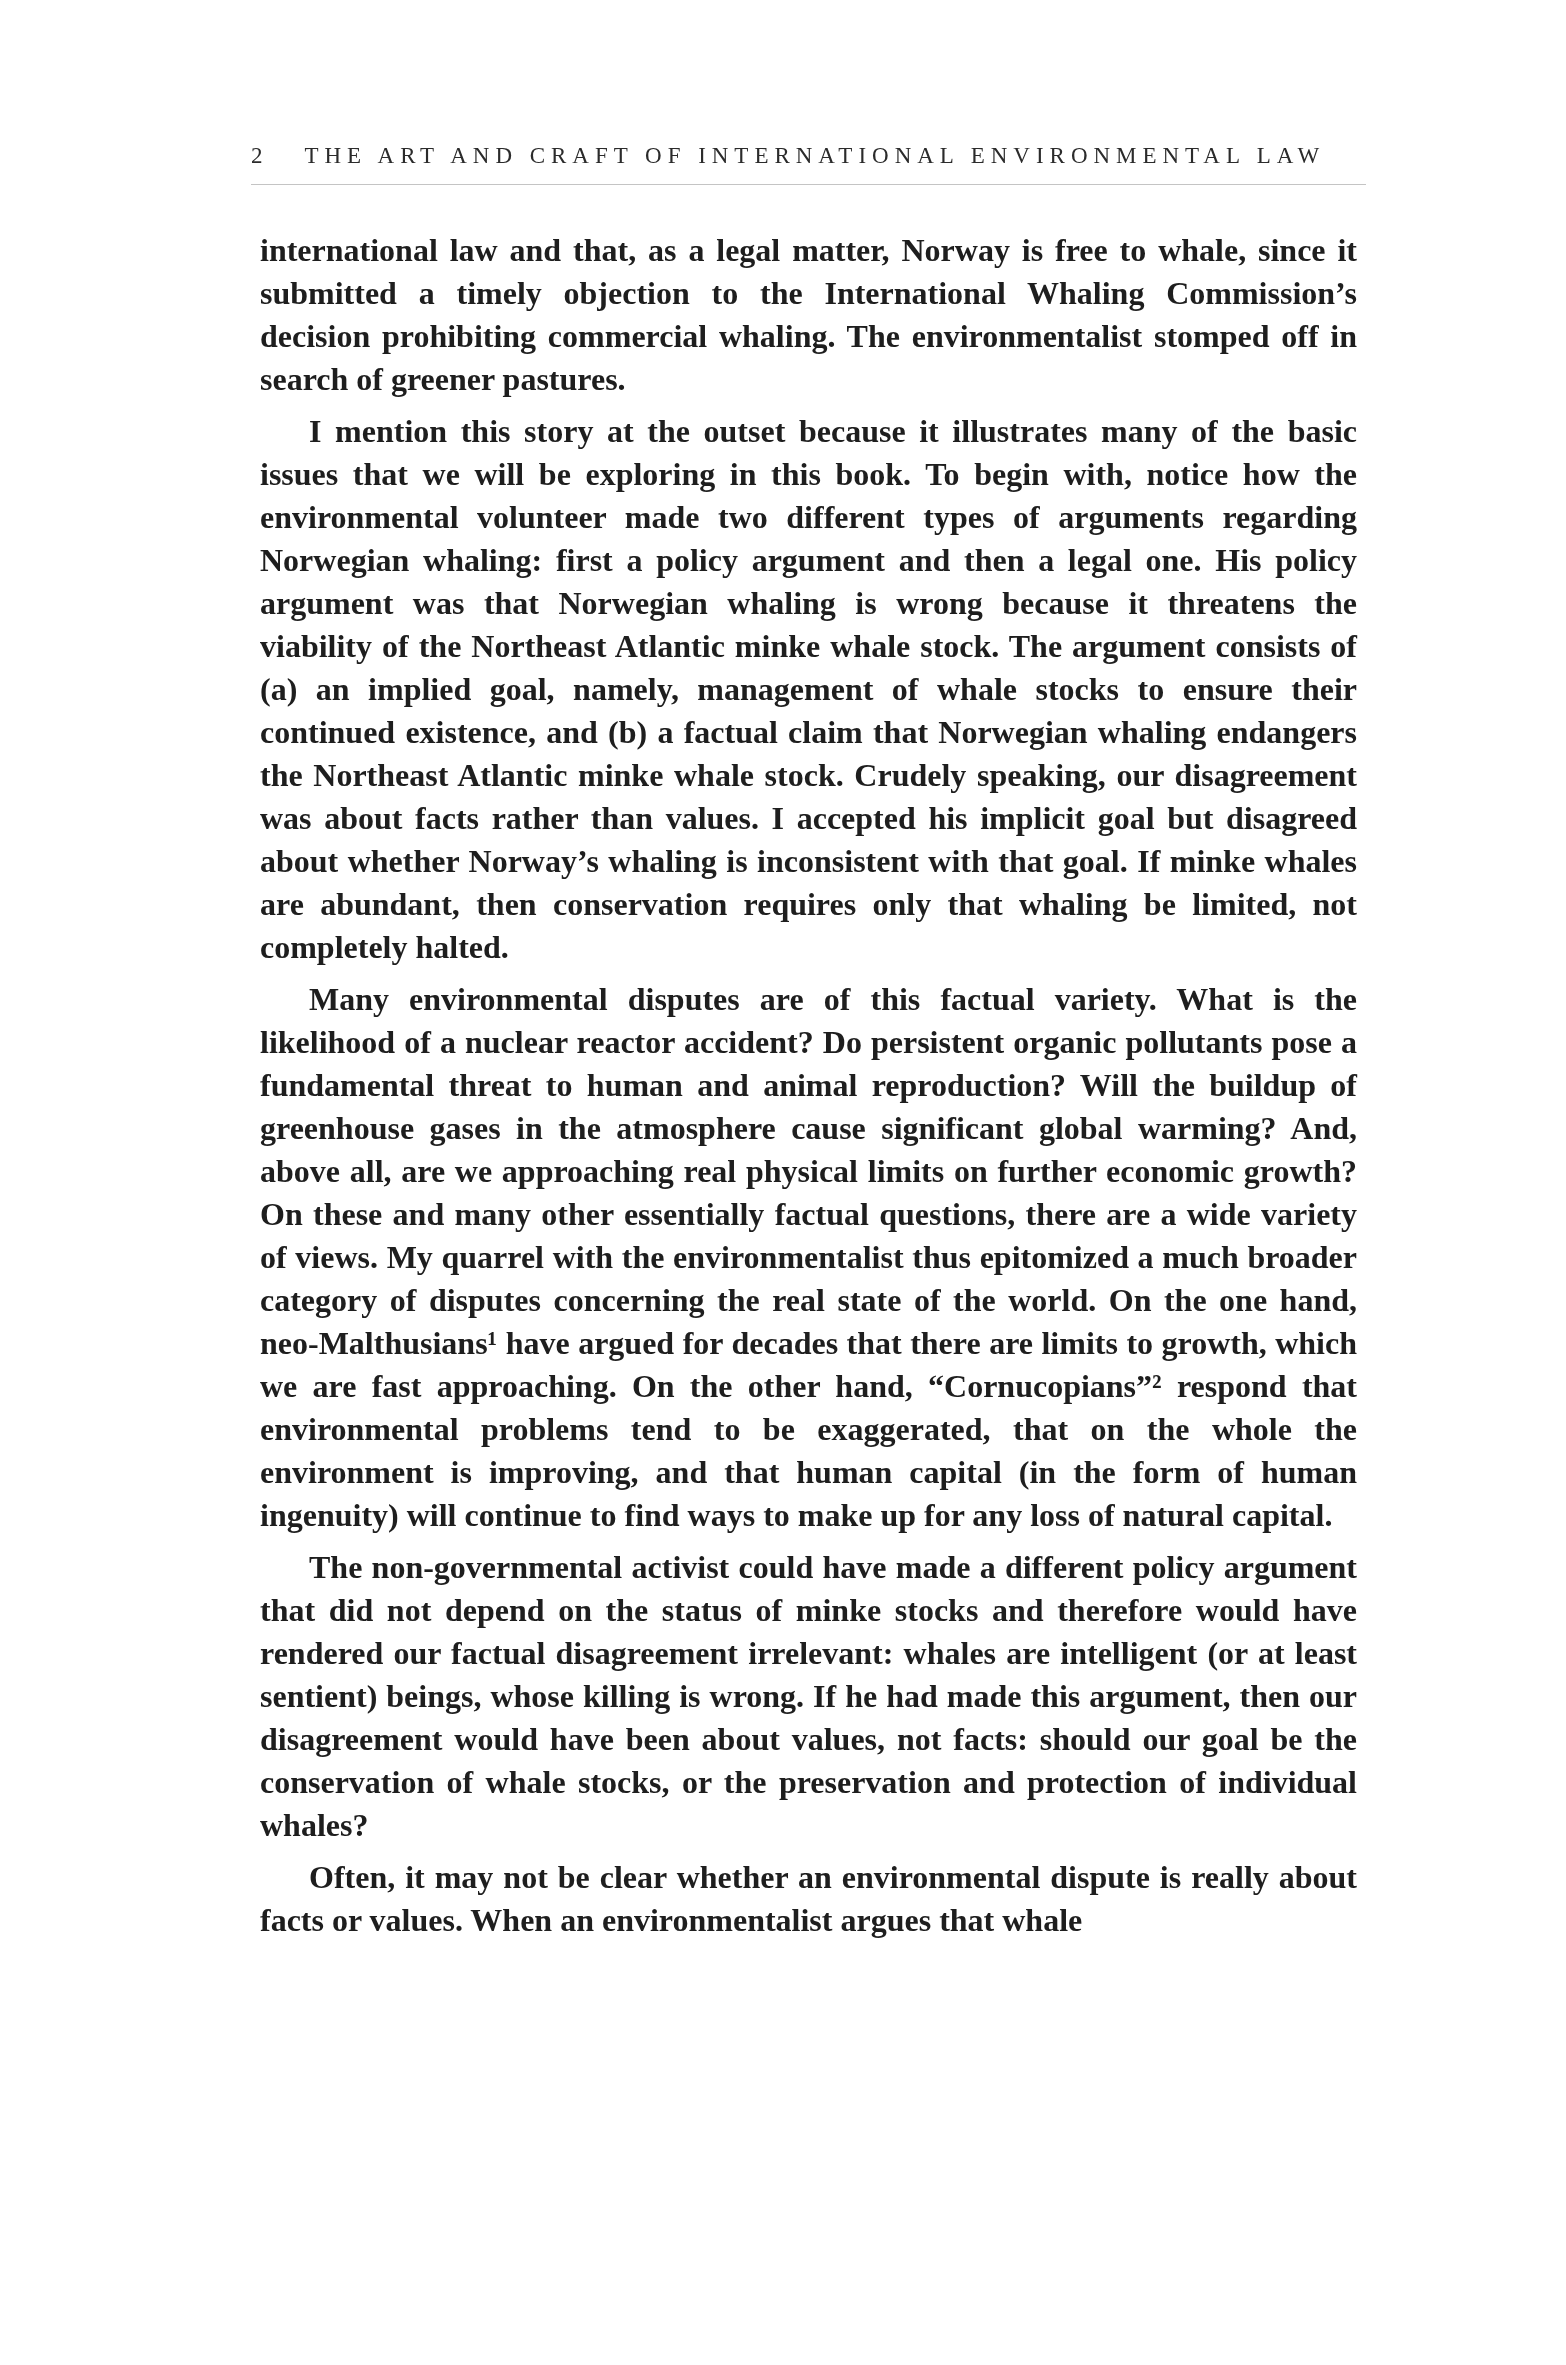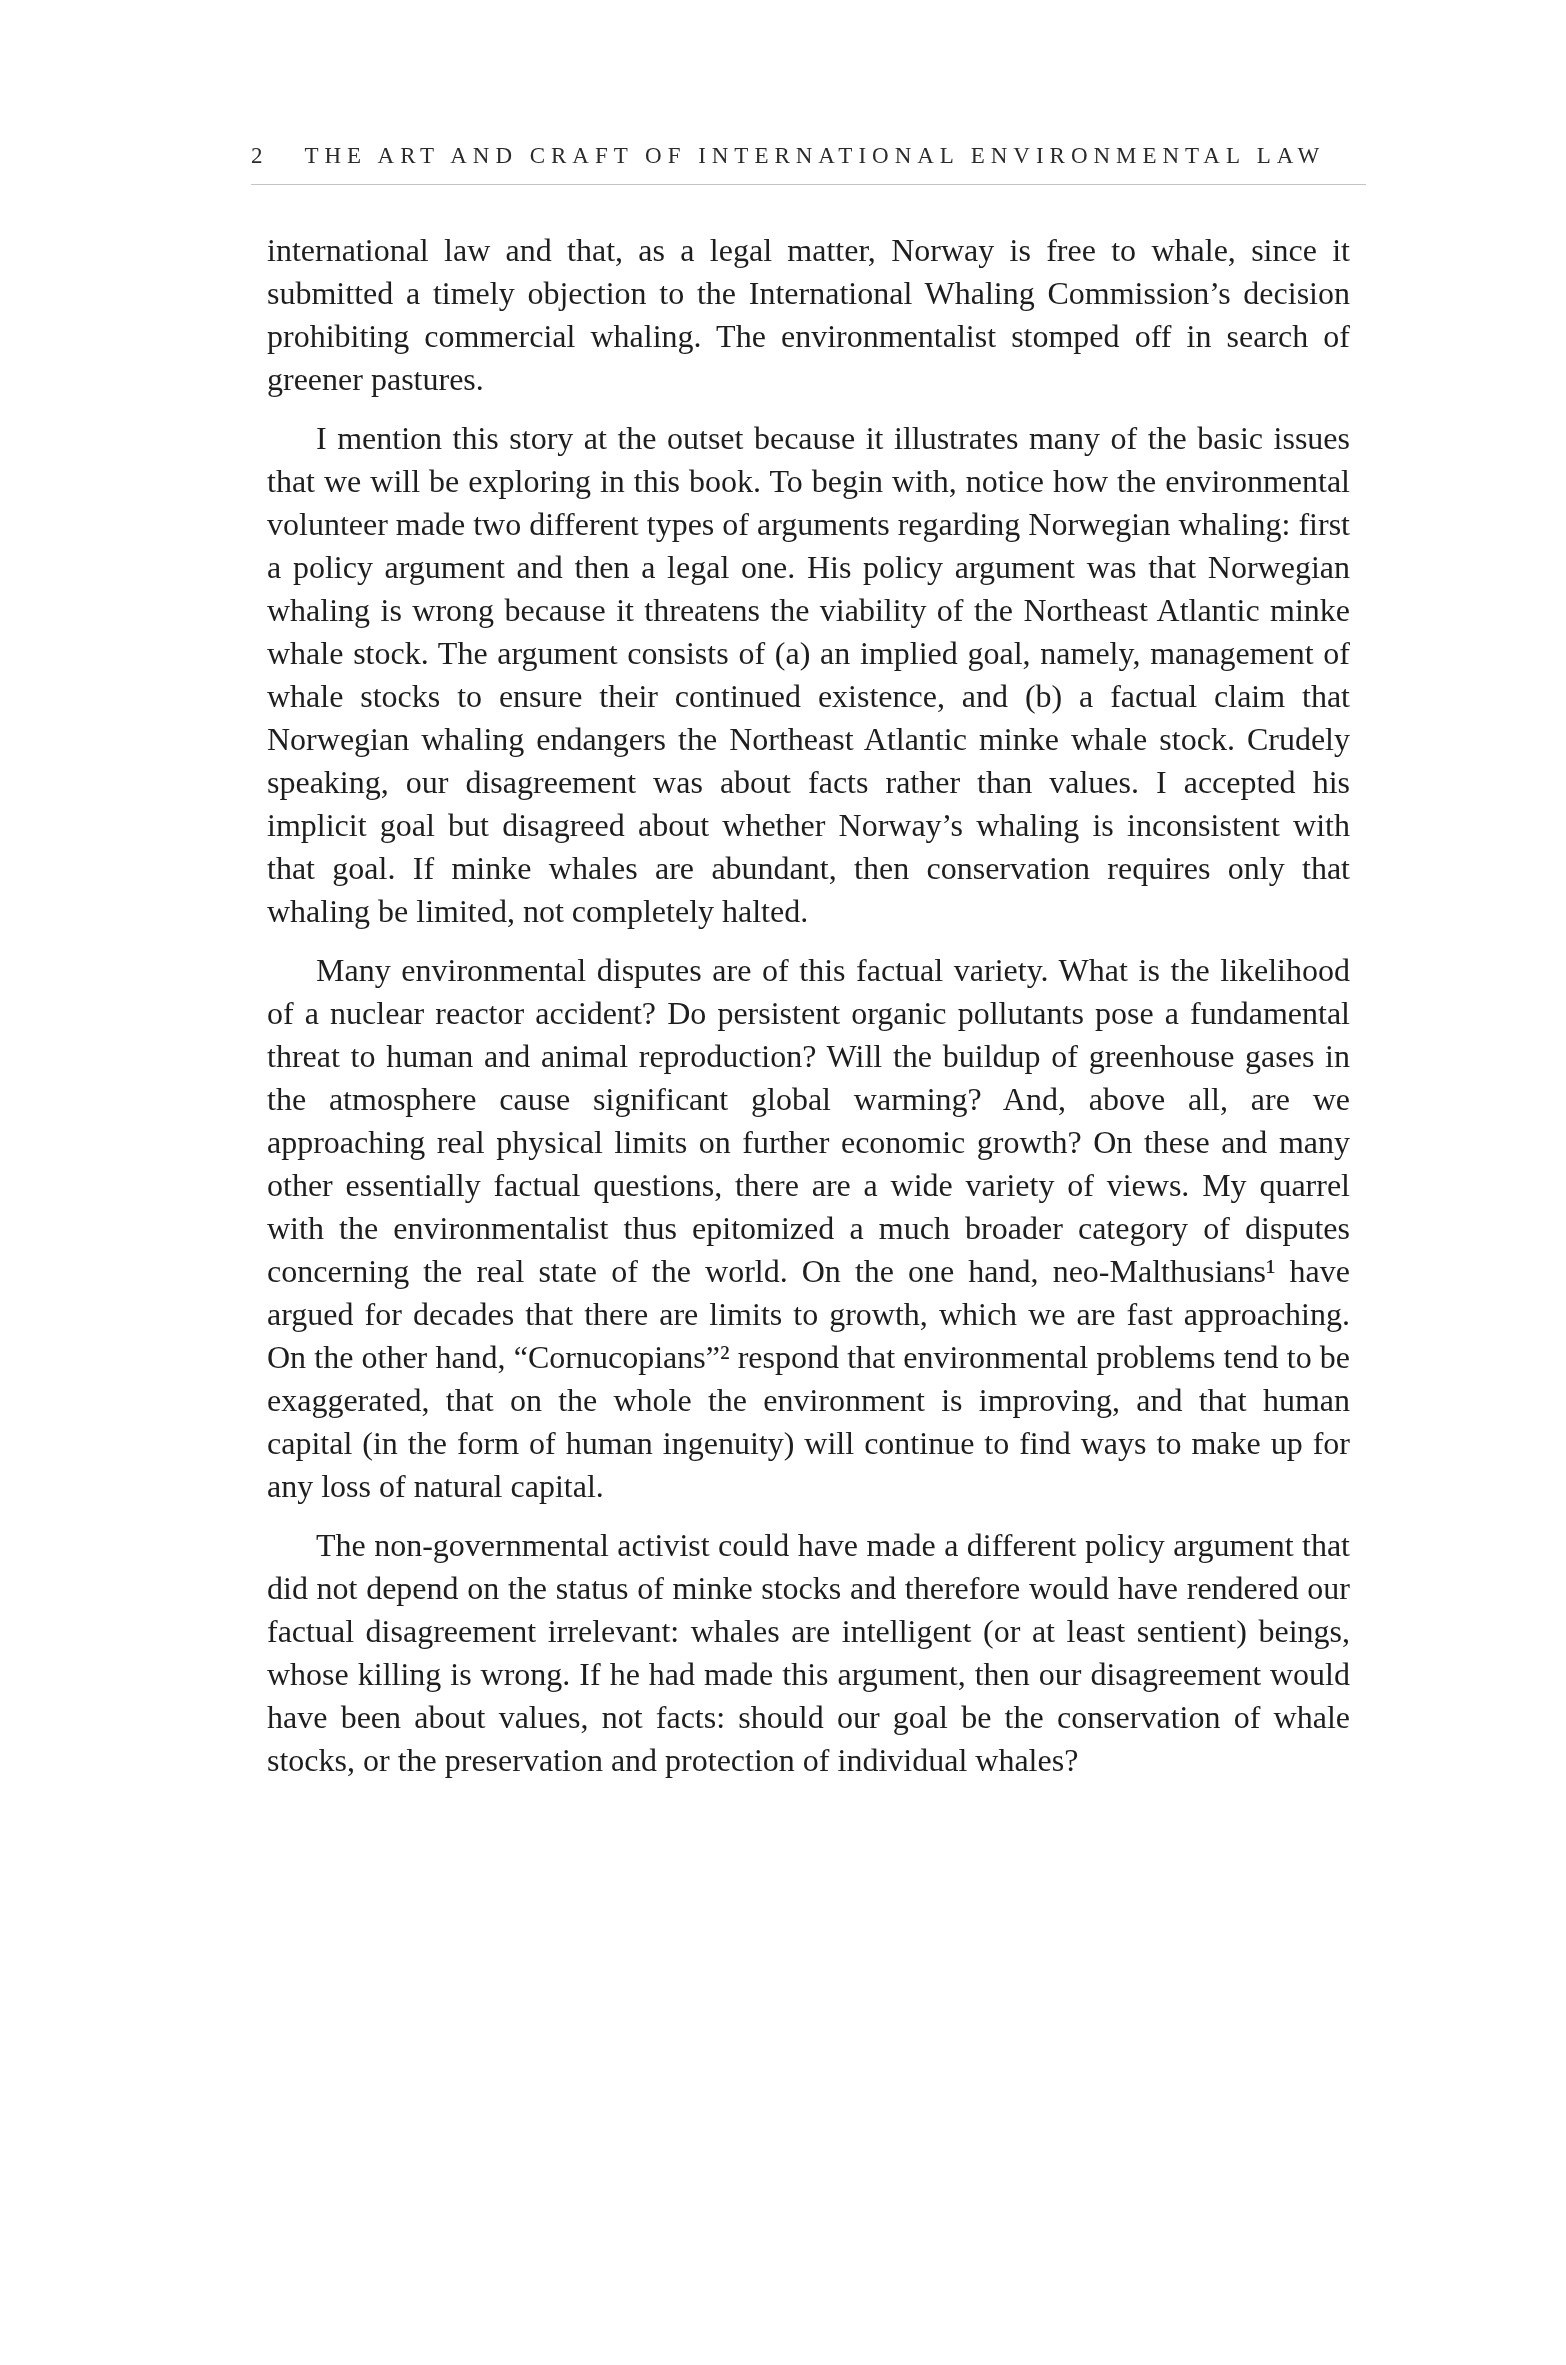--- a/index.html
+++ b/index.html
@@ -48,22 +48,23 @@
   }
   .text-block{
     margin-top:44px;
     font-size:32px;
     line-height:43px;
     color:var(--text);
     text-align:justify;
     text-justify:inter-word;
   }
   .text-block p.para{
-    margin:16px;
+    margin:9px;
     padding:0;
+    font-weight:bold;
   }
   .text-block p.indent{
     text-indent:49px;
   }
 </style>
 </head>
 <body>
 
 <div class="page">
   <div class="content">
@@ -73,17 +74,18 @@
       <span class="running-title">THE ART AND CRAFT OF INTERNATIONAL ENVIRONMENTAL LAW</span>
     </header>
 
     <hr class="header-rule">
 
     <main class="text-block">
         <p class="para">international law and that, as a legal matter, Norway is free to whale, since it submitted a timely objection to the International Whaling Commission’s decision prohibiting commercial whaling. The environmentalist stomped off in search of greener pastures.</p>
         <p class="para indent">I mention this story at the outset because it illustrates many of the basic issues that we will be exploring in this book. To begin with, notice how the environmental volunteer made two different types of arguments regarding Norwegian whaling: first a policy argument and then a legal one. His policy argument was that Norwegian whaling is wrong because it threatens the viability of the Northeast Atlantic minke whale stock. The argument consists of (a) an implied goal, namely, management of whale stocks to ensure their continued existence, and (b) a factual claim that Norwegian whaling endangers the Northeast Atlantic minke whale stock. Crudely speaking, our disagreement was about facts rather than values. I accepted his implicit goal but disagreed about whether Norway’s whaling is inconsistent with that goal. If minke whales are abundant, then conservation requires only that whaling be limited, not completely halted.</p>
         <p class="para indent">Many environmental disputes are of this factual variety. What is the likelihood of a nuclear reactor accident? Do persistent organic pollutants pose a fundamental threat to human and animal reproduction? Will the buildup of greenhouse gases in the atmosphere cause significant global warming? And, above all, are we approaching real physical limits on further economic growth? On these and many other essentially factual questions, there are a wide variety of views. My quarrel with the environmentalist thus epitomized a much broader category of disputes concerning the real state of the world. On the one hand, neo-Malthusians¹ have argued for decades that there are limits to growth, which we are fast approaching. On the other hand, “Cornucopians”² respond that environmental problems tend to be exaggerated, that on the whole the environment is improving, and that human capital (in the form of human ingenuity) will continue to find ways to make up for any loss of natural capital.</p>
         <p class="para indent">The non-governmental activist could have made a different policy argument that did not depend on the status of minke stocks and therefore would have rendered our factual disagreement irrelevant: whales are intelligent (or at least sentient) beings, whose killing is wrong. If he had made this argument, then our disagreement would have been about values, not facts: should our goal be the conservation of whale stocks, or the preservation and protection of individual whales?</p>
+        <p class="para indent">Often, it may not be clear whether an environmental dispute is really about facts or values. When an environmentalist argues that whale</p>
       </main>
 
   </div>
 </div>
 
 
 </body></html>

